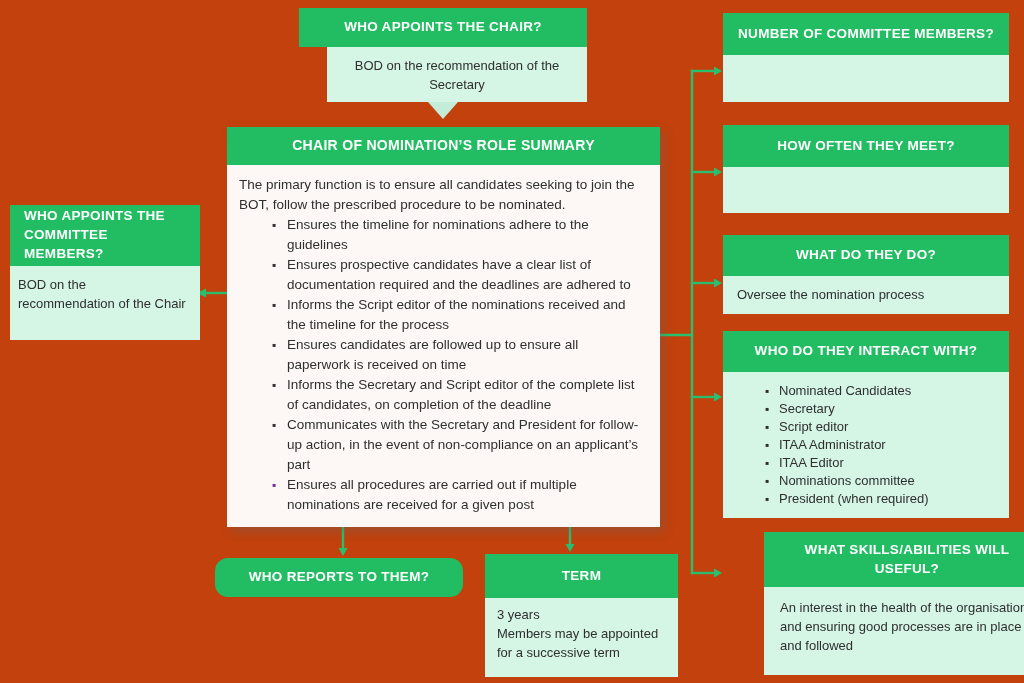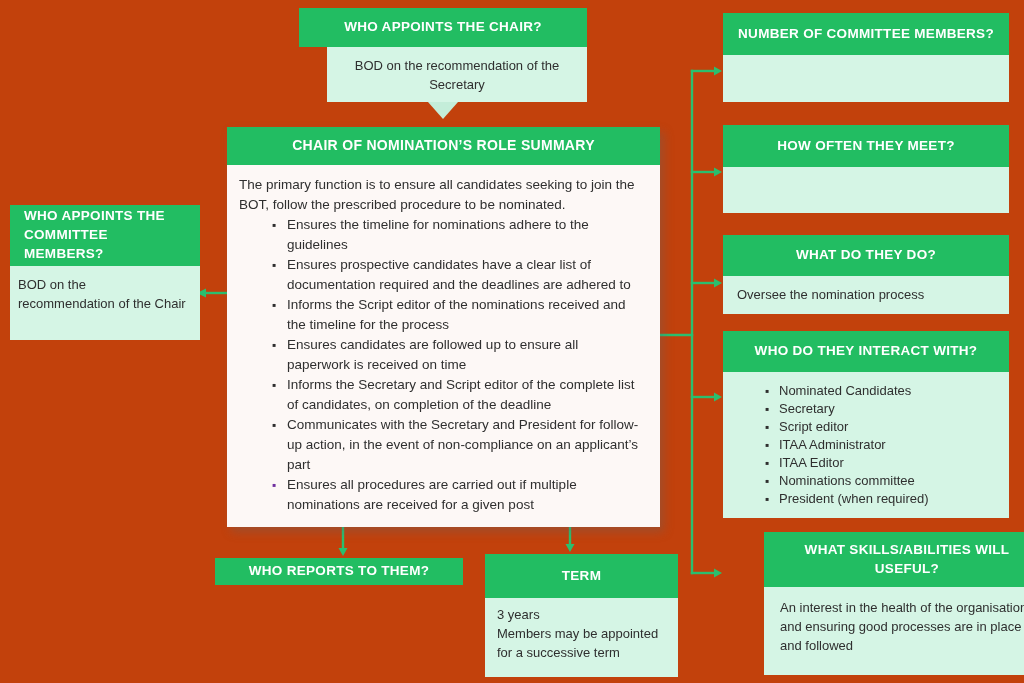--- a/index.html
+++ b/index.html
@@ -160,21 +160,21 @@
       </ul>
     </div>
   </div>
 
   <div class="box" style="left:723px;top:532px;width:286px;margin-left:41px;">
     <div class="box-header" style="height:55px;padding:4px 30px;">WHAT SKILLS/ABILITIES WILL USEFUL?</div>
     <div class="box-body" style="height:88px;padding:12px 16px;">An interest in the health of the organisation and ensuring good processes are in place and followed</div>
   </div>
 
   <div class="box" style="left:215px;top:558px;width:248px;">
-    <div class="box-header" style="height:27px;">WHO REPORTS TO THEM?</div>
+    <div class="box-header" style="height:39px;border-radius:13px;">WHO REPORTS TO THEM?</div>
   </div>
 
   <div class="box" style="left:485px;top:554px;width:193px;">
     <div class="box-header" style="height:44px;">TERM</div>
     <div class="box-body" style="height:79px;padding:8px 12px;">
       <div>3 years</div>
       <div>Members may be appointed for a successive term</div>
     </div>
   </div>
 

